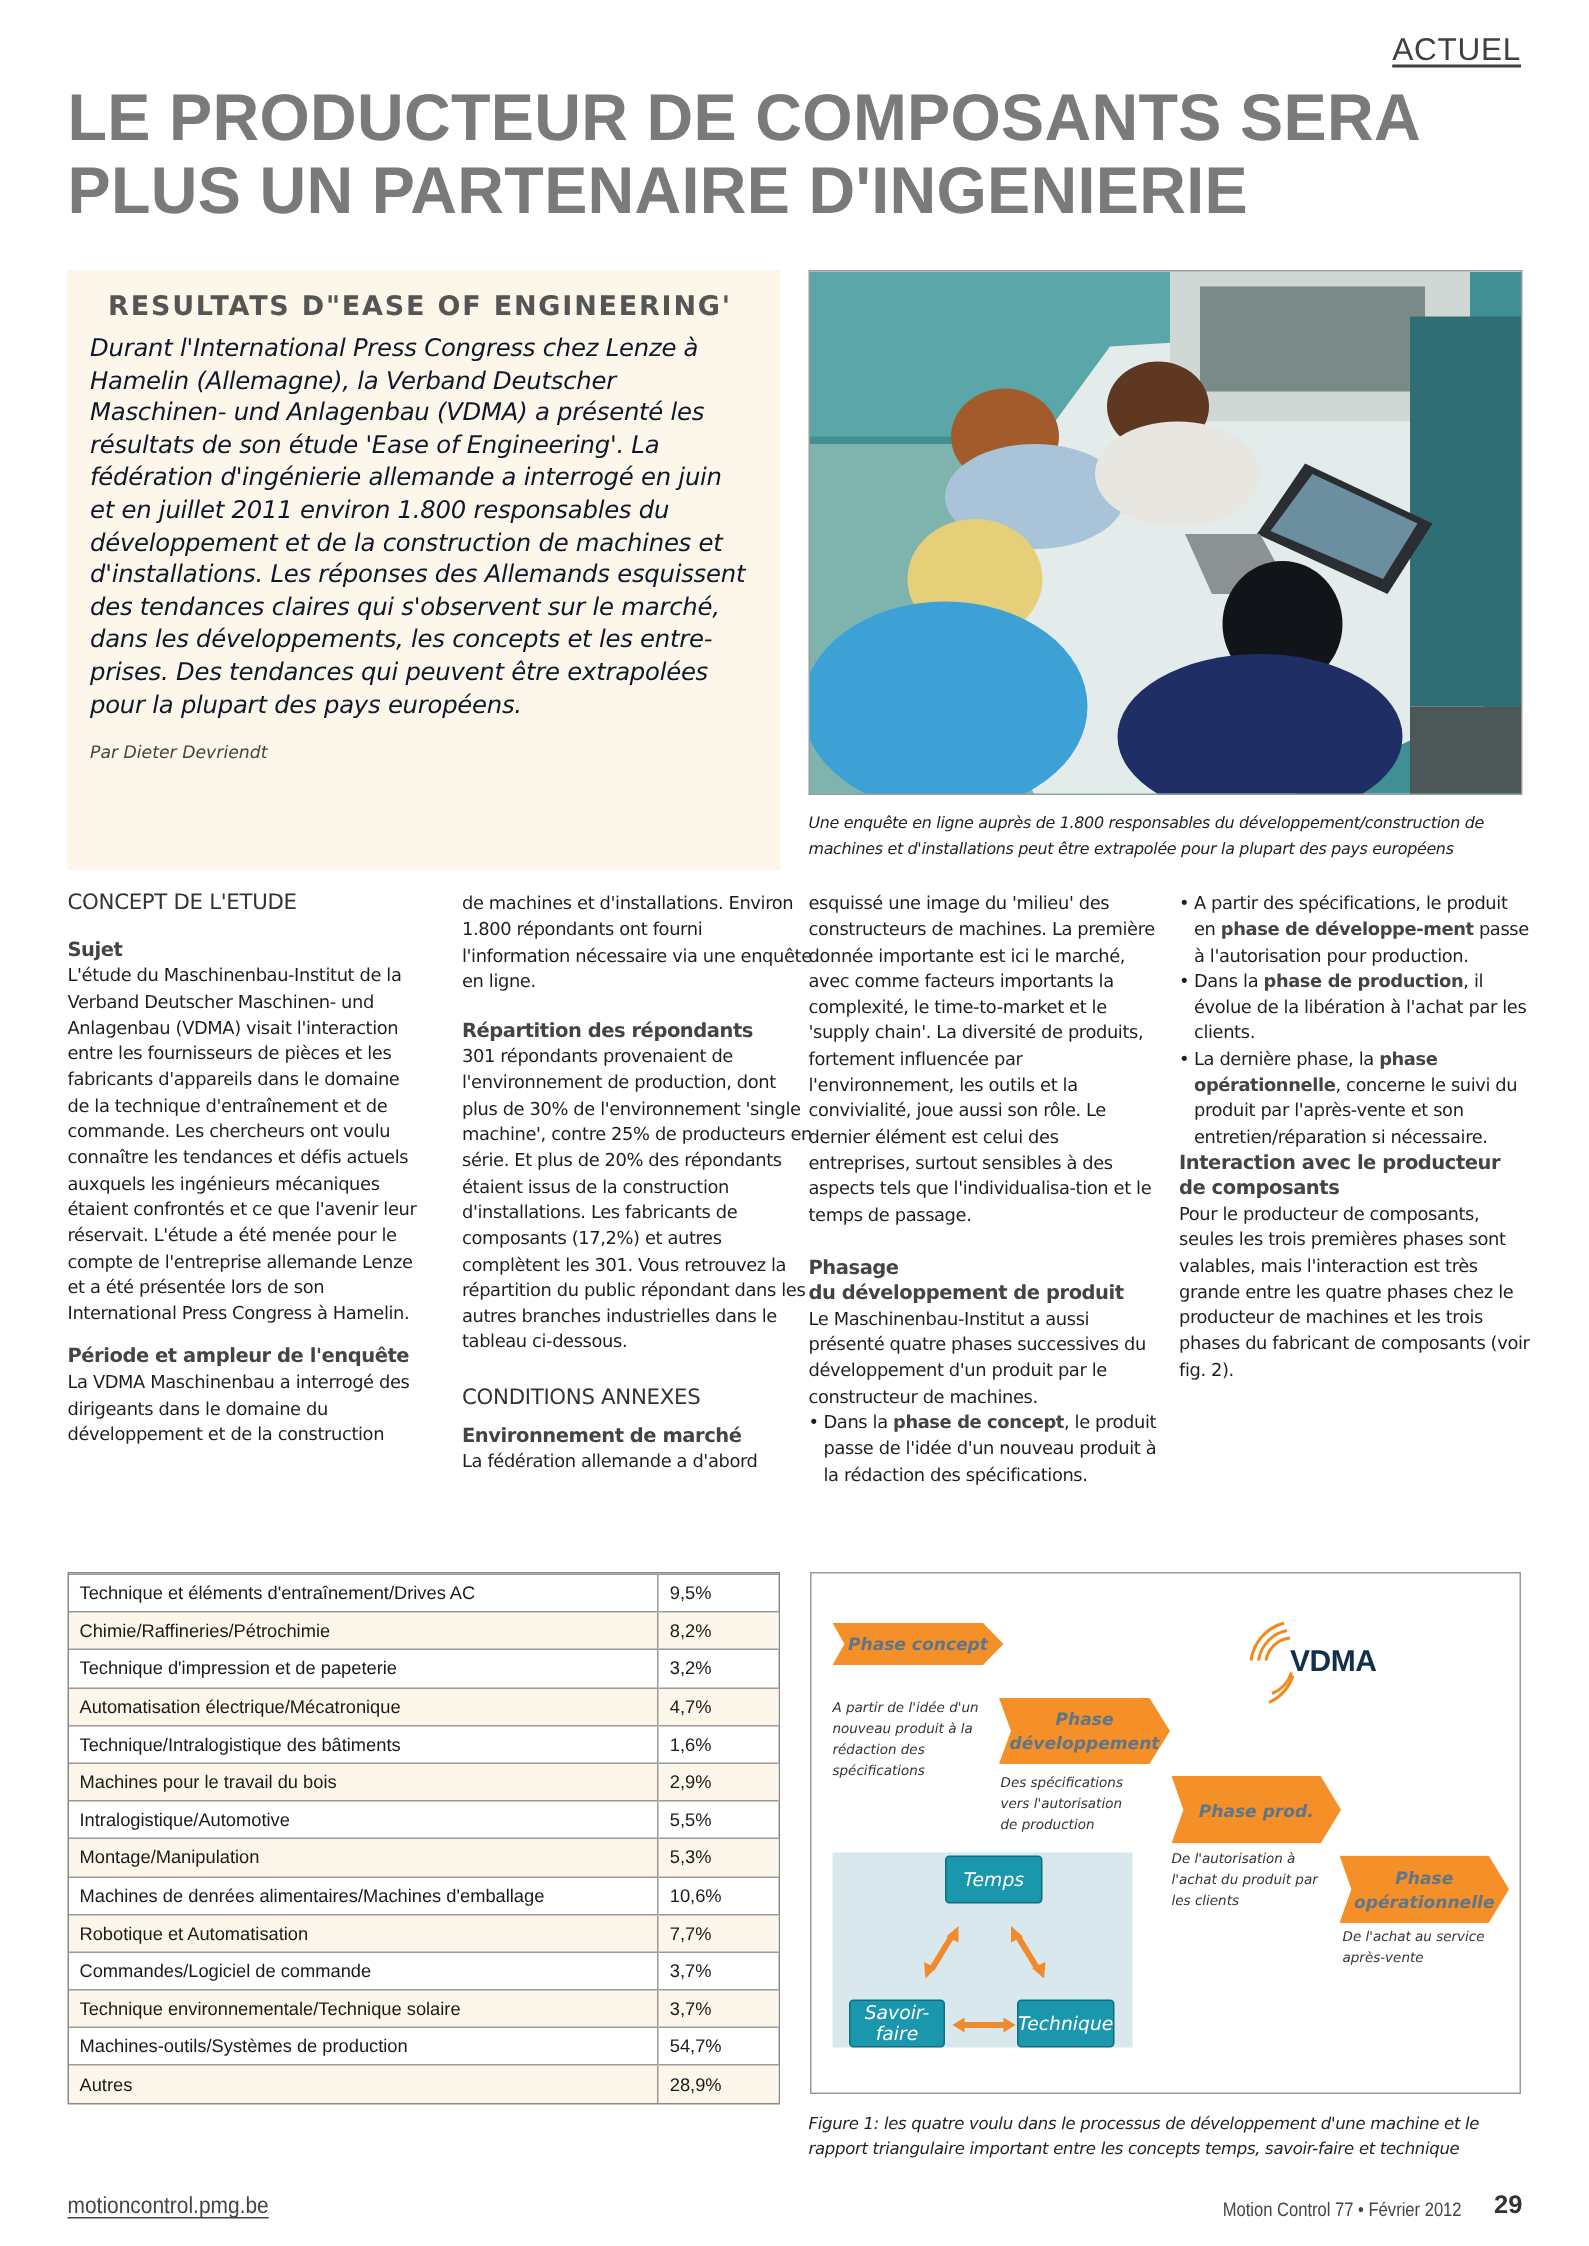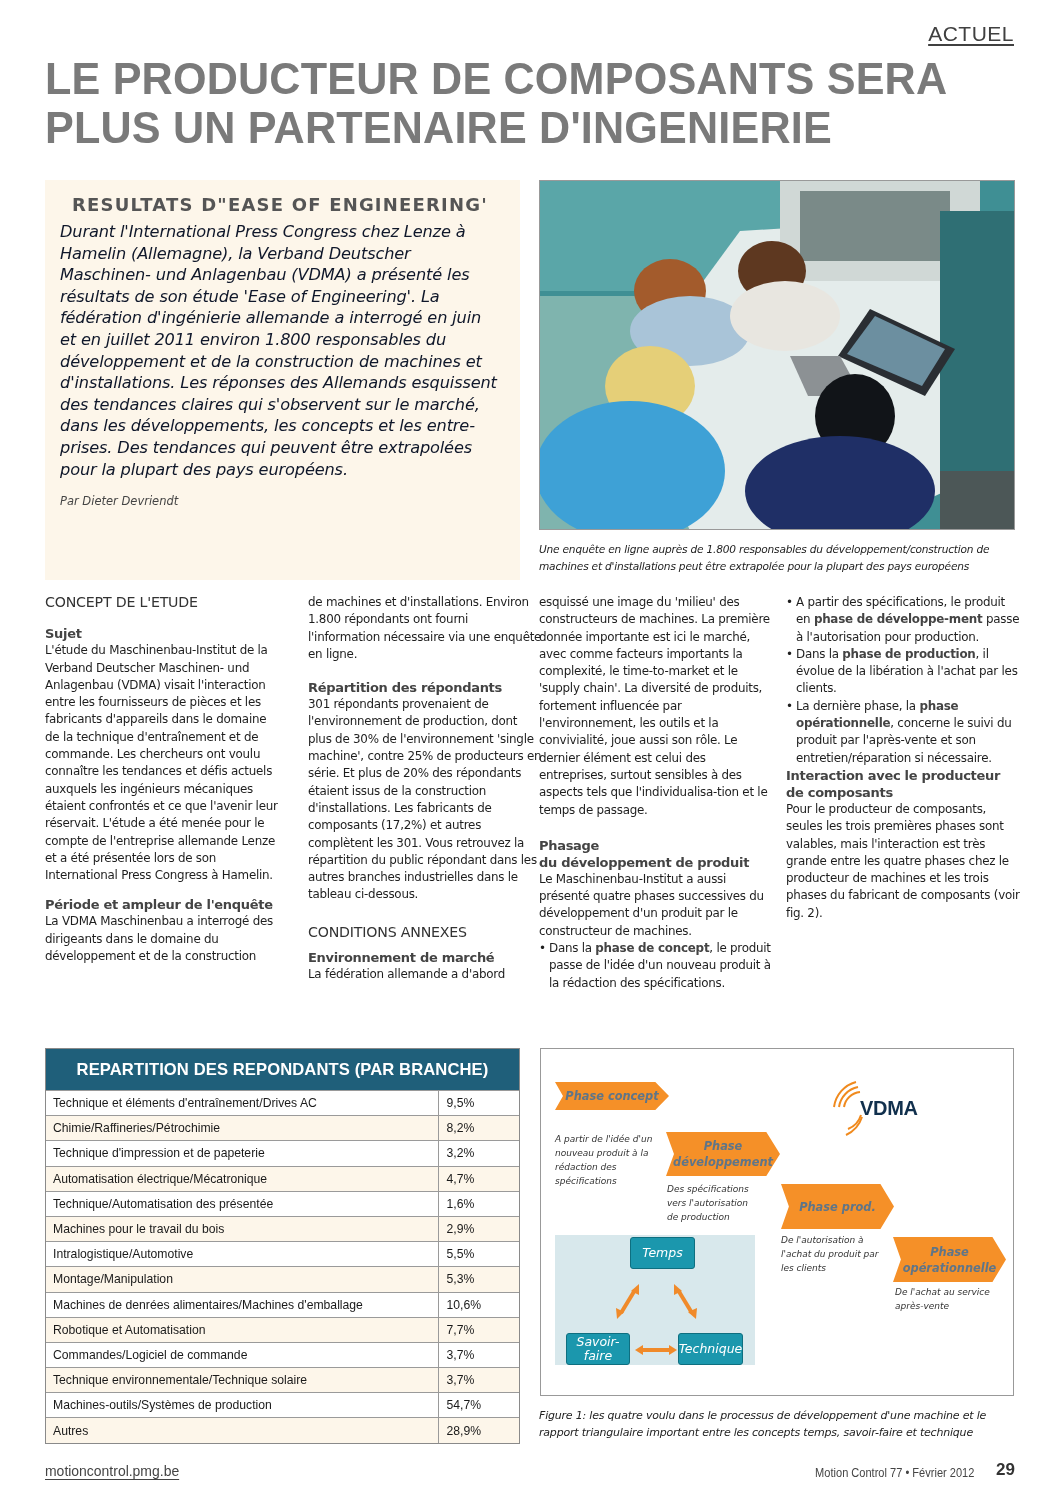--- a/index.html
+++ b/index.html
@@ -117,41 +117,40 @@
   <ul>
     <li><span>A partir des spécifications, le produit en </span><span class="b">phase de développe-ment</span><span> passe à l'autorisation pour production.</span></li>
     <li><span>Dans la </span><span class="b">phase de production</span><span>, il évolue de la libération à l'achat par les clients.</span></li>
     <li><span>La dernière phase, la </span><span class="b">phase opérationnelle</span><span>, concerne le suivi du produit par l'après-vente et son entretien/réparation si nécessaire.</span></li>
   </ul>
   <h3>Interaction avec le producteur de composants</h3>
   <p>Pour le producteur de composants, seules les trois premières phases sont valables, mais l'interaction est très grande entre les quatre phases chez le producteur de machines et les trois phases du fabricant de composants (voir fig. 2).</p>
 </div>
 
 <div class="table-wrap">
-  <div class="table-head">REPARTITION DES REPONDANTS (PAR BRANCHE)</div>
   <table>
     <tbody id="table-body">
         <tr>
           <td>Technique et éléments d'entraînement/Drives AC</td>
           <td class="val">9,5%</td>
         </tr>
         <tr>
           <td>Chimie/Raffineries/Pétrochimie</td>
           <td class="val">8,2%</td>
         </tr>
         <tr>
           <td>Technique d'impression et de papeterie</td>
           <td class="val">3,2%</td>
         </tr>
         <tr>
           <td>Automatisation électrique/Mécatronique</td>
           <td class="val">4,7%</td>
         </tr>
         <tr>
-          <td>Technique/Automatisation des présentée</td>
+          <td>Technique/Intralogistique des bâtiments</td>
           <td class="val">1,6%</td>
         </tr>
         <tr>
           <td>Machines pour le travail du bois</td>
           <td class="val">2,9%</td>
         </tr>
         <tr>
           <td>Intralogistique/Automotive</td>
           <td class="val">5,5%</td>
         </tr>

